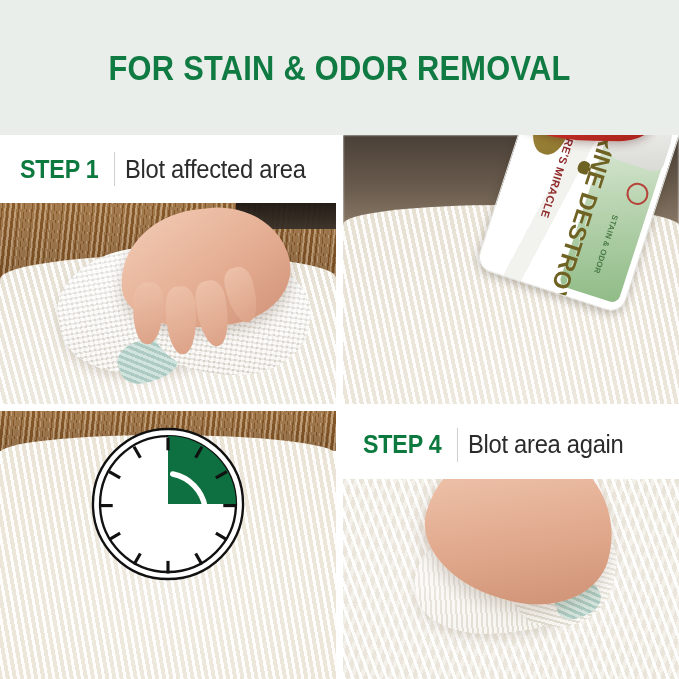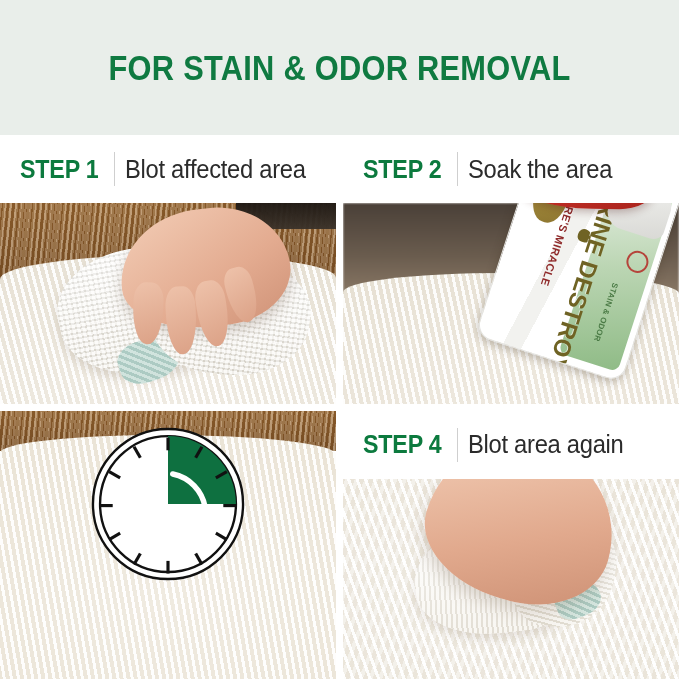--- a/index.html
+++ b/index.html
@@ -288,25 +288,20 @@
         <div class="hand p1-hand">
           <div class="p1-finger" style="left:8px;top:66px;width:30px;height:62px;transform:rotate(9deg);"></div>
           <div class="p1-finger" style="left:40px;top:74px;width:30px;height:68px;transform:rotate(4deg);"></div>
           <div class="p1-finger" style="left:72px;top:72px;width:30px;height:66px;transform:rotate(-2deg);"></div>
           <div class="p1-finger" style="left:104px;top:62px;width:28px;height:56px;transform:rotate(-8deg);"></div>
         </div>
       </div>
     </div>
 
     <div class="panel p2">
-      <div class="label-strip">
-        <span class="step-tag">STEP 2</span>
-        <span class="divider"></span>
-        <span class="step-text">Soak the area</span>
-      </div>
       <div class="photo">
         <div class="blur-bg"></div>
         <div class="carpet-white"></div>
         <div class="p2-fingers"></div>
         <div class="bottle">
           <div class="bottle-body">
             <div class="bottle-greenpanel"></div>
             <div class="bottle-goldband"></div>
             <div class="brandtext">NATURE'S MIRACLE</div>
             <div class="paw"></div>

